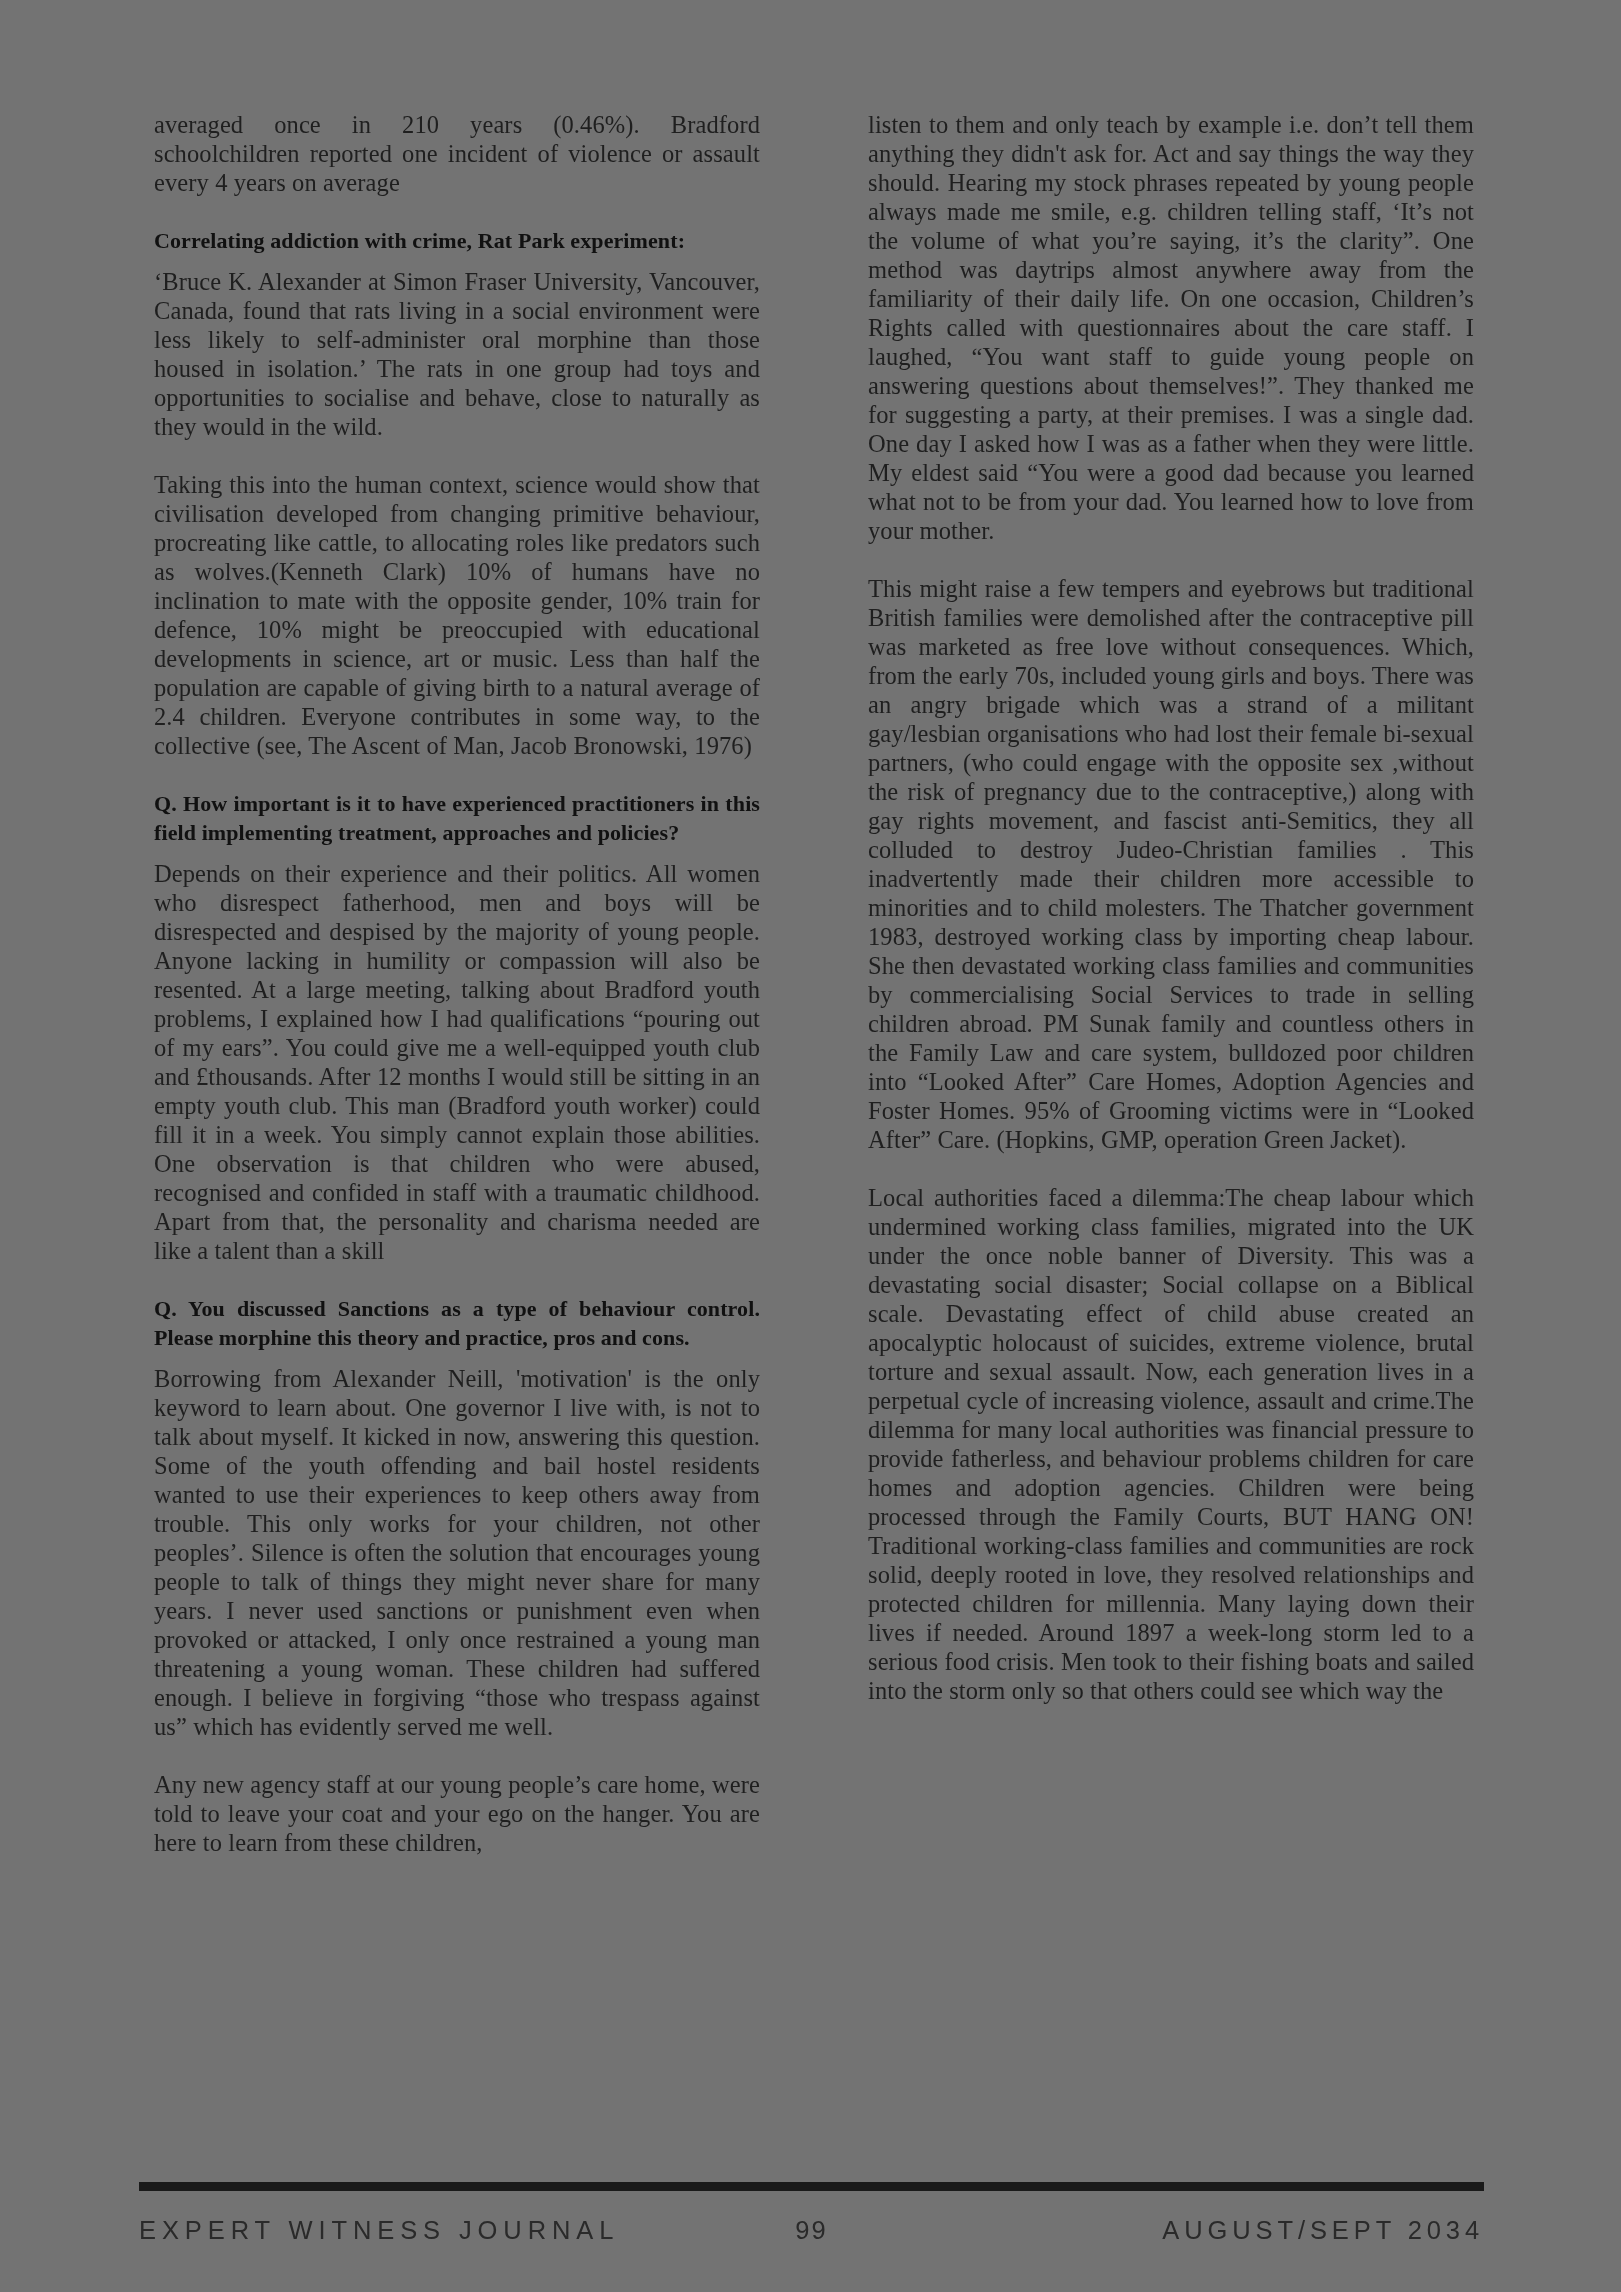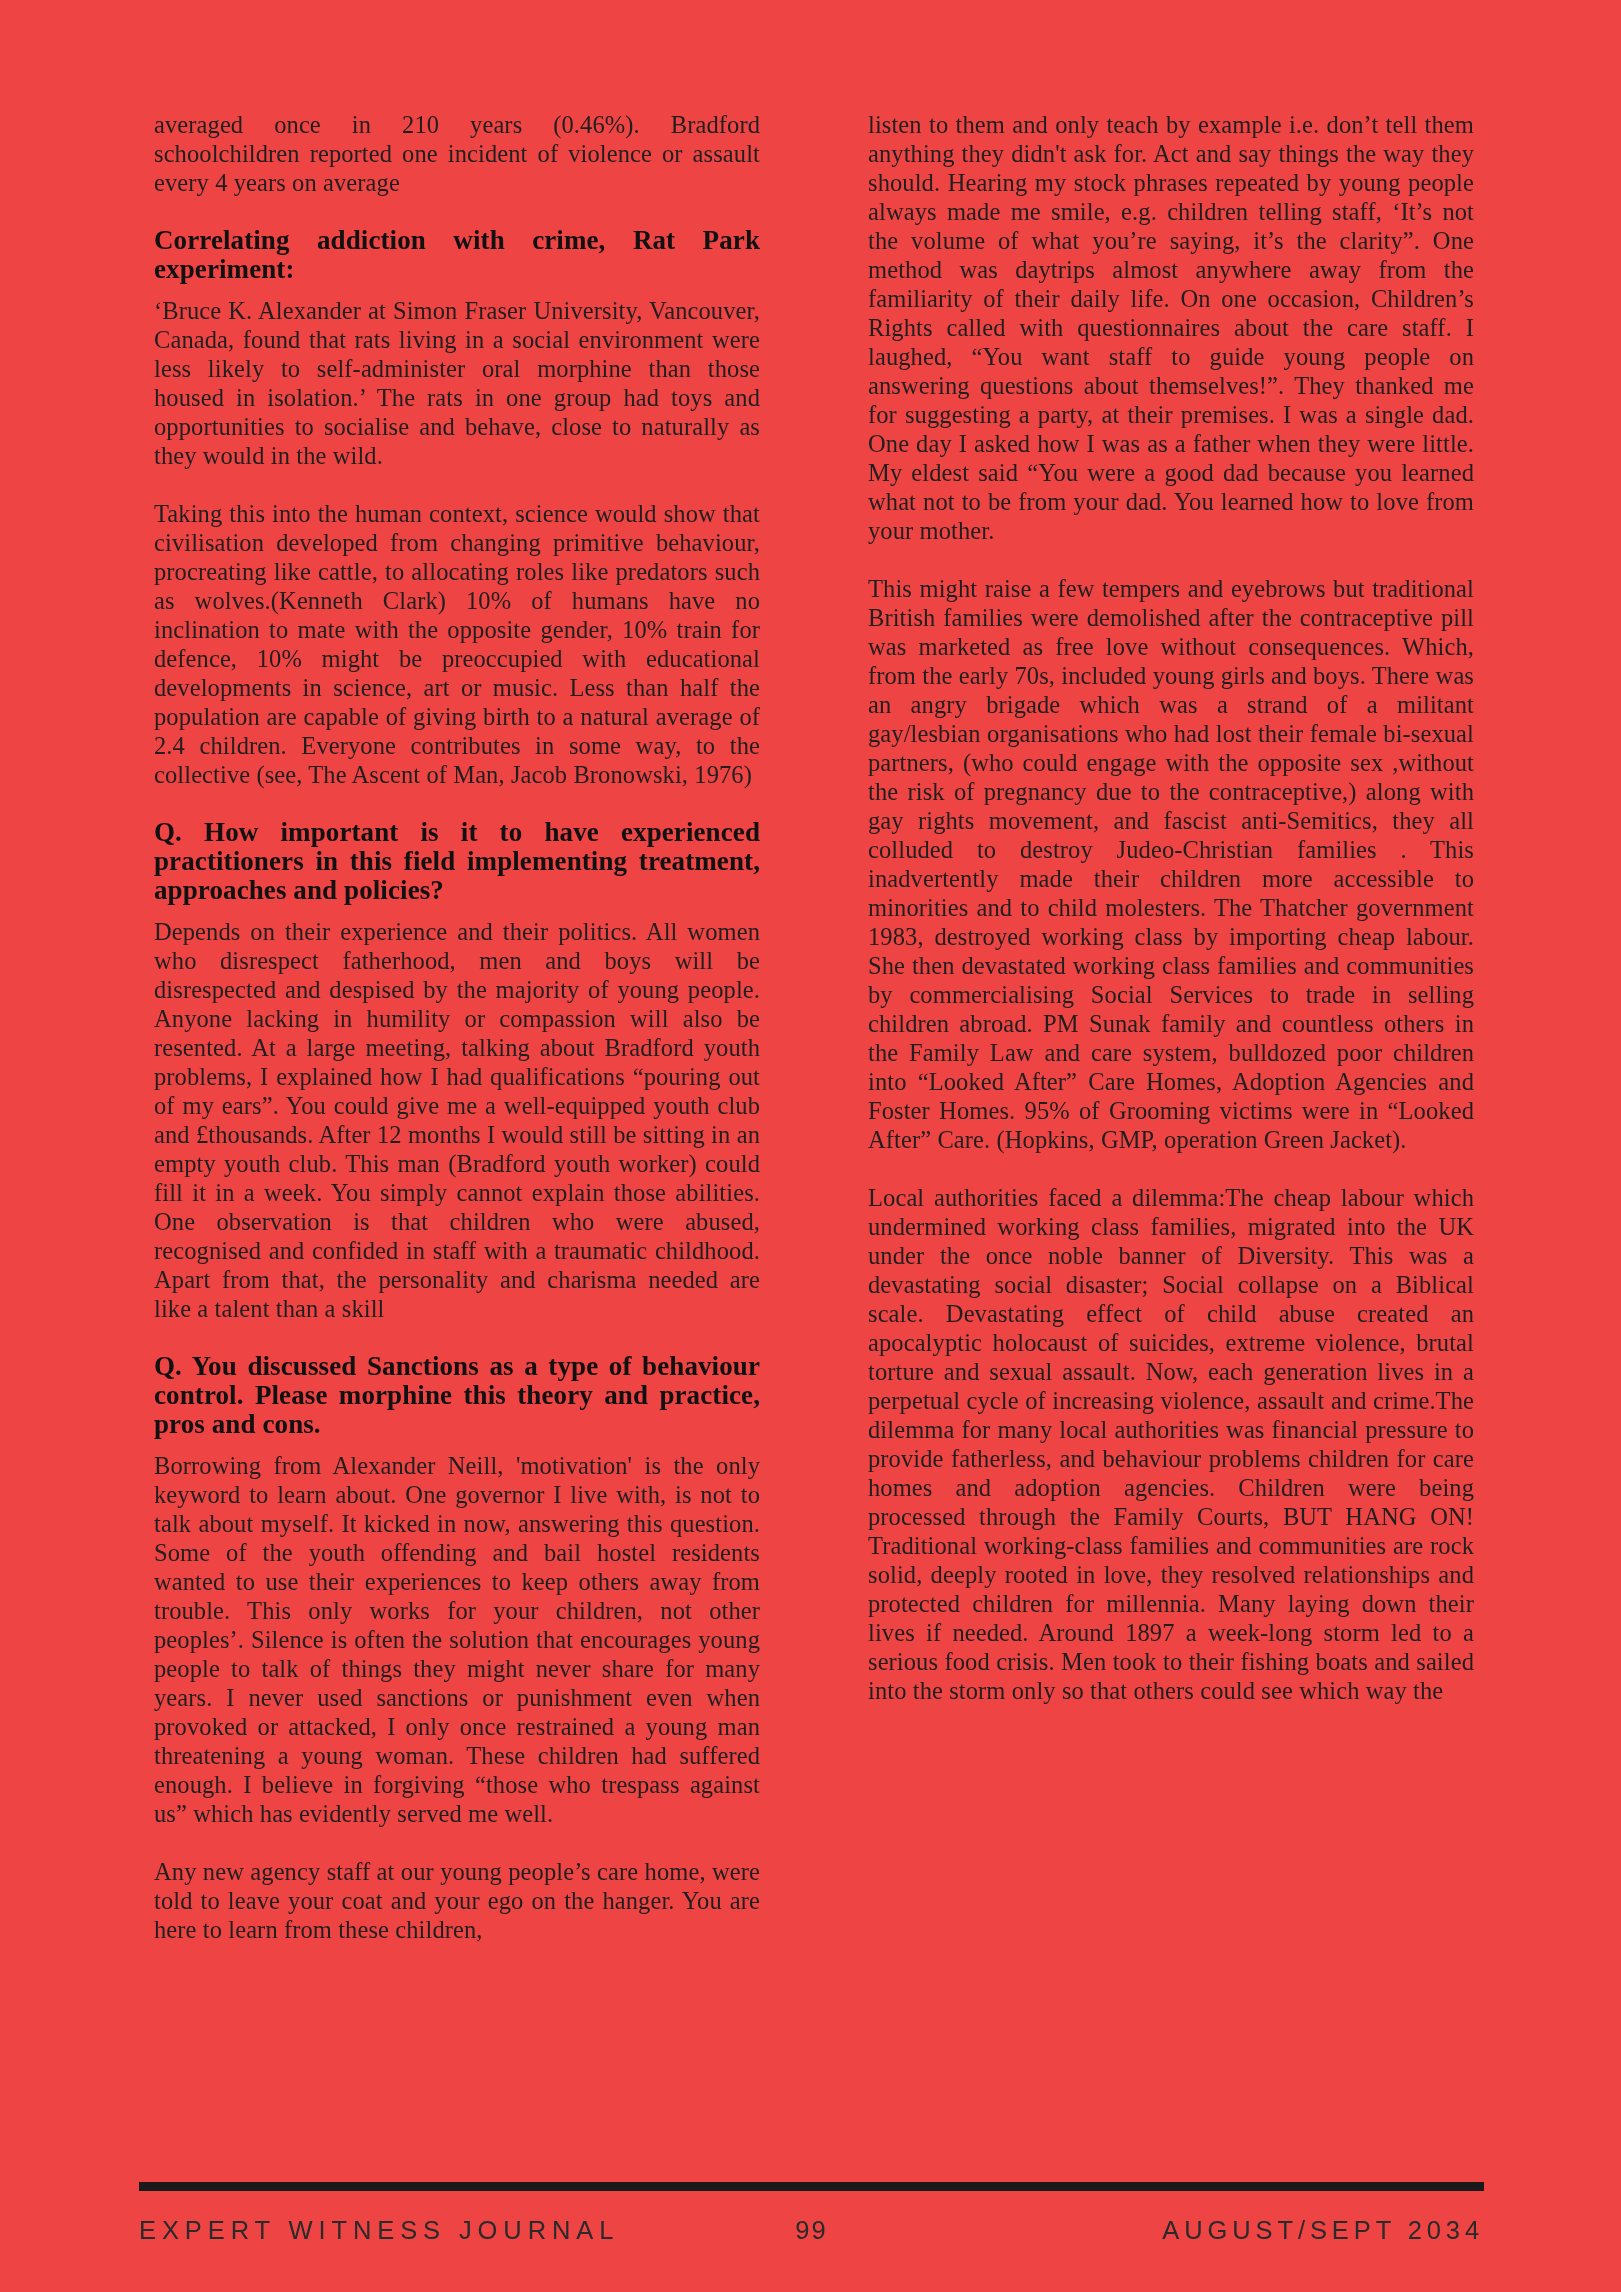--- a/index.html
+++ b/index.html
@@ -13,21 +13,21 @@
     position: relative;
     font-family: "Liberation Serif", serif;
     color: #1f1f1f;
     -webkit-font-smoothing: antialiased;
   }
   .page {
     position: absolute;
     left: 0; top: 0;
     width: 1621px;
     height: 2293px;
-    background: #ef4444;
+    background: #737373;
     overflow: hidden;
   }
   .columns {
     position: absolute;
     left: 154px;
     top: 110px;
     display: flex;
     gap: 108px;
   }
   .column {
@@ -36,21 +36,21 @@
     line-height: 29px;
     text-align: justify;
     letter-spacing: 0.1px;
   }
   .block { margin: 0; }
   .block + .block { margin-top: 29px; }
   .heading + .block { margin-top: 12px; }
   .heading {
     font-weight: bold;
     color: #111111;
-    font-size: 27px;
+    font-size: 22px;
     line-height: 29px;
   }
   .para { font-weight: normal; }
   .footer {
     position: absolute;
     left: 139px;
     top: 2182px;
     width: 1345px;
   }
   .footer-rule {

